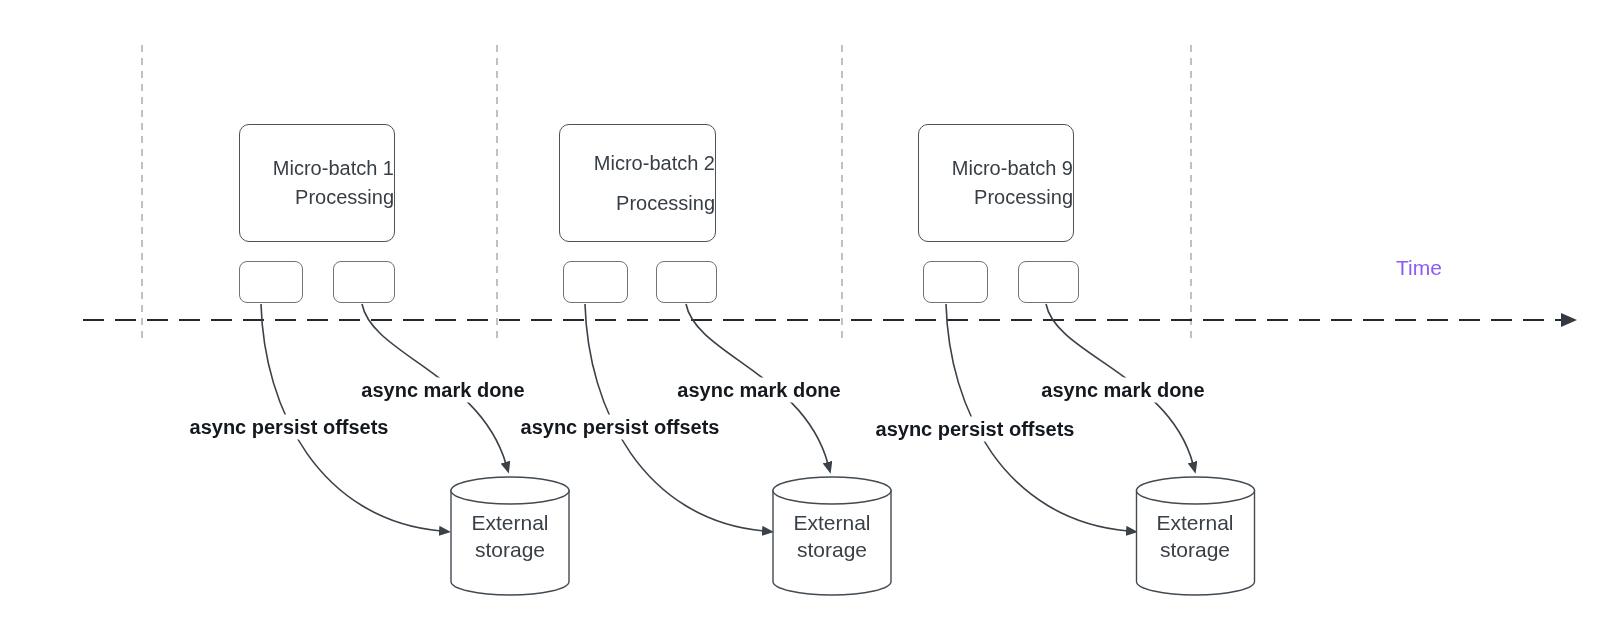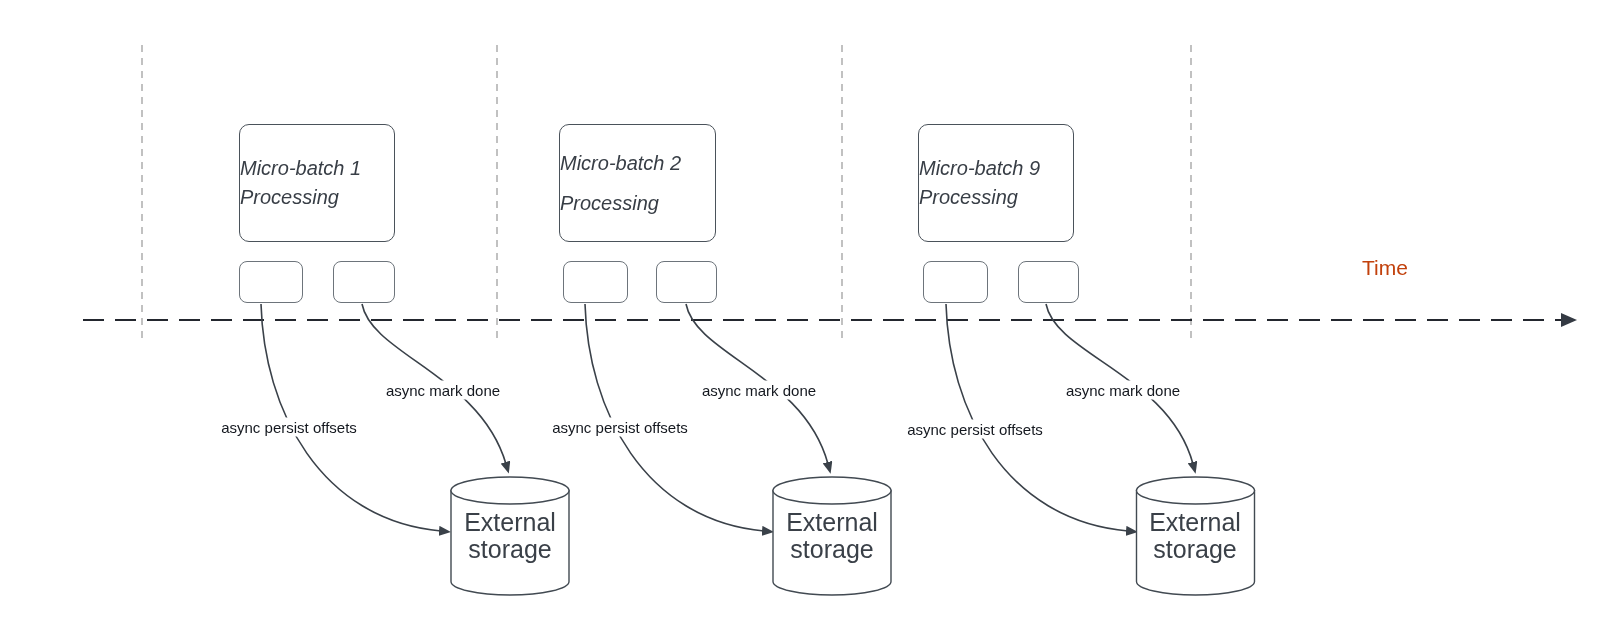--- a/index.html
+++ b/index.html
@@ -44,61 +44,61 @@
     stroke: #424a52;
     stroke-width: 1.4;
   }
   .big-box {
     position: absolute;
     background: #ffffff;
     border: 1.5px solid #4a525a;
     border-radius: 10px;
     display: flex;
     flex-direction: column;
-    align-items: flex-start;
+    align-items: flex-end;
     justify-content: center;
     text-align: center;
     font-size: 20px;
     line-height: 29px;
     color: #383e46;
     box-sizing: border-box;
-    font-style: italic;
   }
   .small-box {
     position: absolute;
     background: #ffffff;
     border: 1.5px solid #6d747b;
     border-radius: 8px;
     box-sizing: border-box;
   }
   .edge-label {
     position: absolute;
     transform: translate(-50%, -50%);
     background: #ffffff;
     padding: 1px 3px;
-    font-size: 15px;
-    font-weight: normal;
+    font-size: 20px;
+    font-weight: bold;
     color: #14181f;
     white-space: nowrap;
   }
   .storage-label {
     position: absolute;
     transform: translate(-50%, -50%);
     text-align: center;
-    font-size: 25px;
+    font-size: 21px;
     line-height: 27px;
     color: #3a4048;
     white-space: nowrap;
   }
   .time-label {
     position: absolute;
     transform: translate(-50%, -50%);
     font-size: 21px;
-    color: #c2410c;
+    color: #8b5cf6;
     white-space: nowrap;
+    margin-left: 34px;
   }
 </style>
 </head>
 <body>
 
 <div class="canvas">
 
   <svg class="layer-svg" viewBox="0 0 1600 642" xmlns="http://www.w3.org/2000/svg">
     <defs>
       <marker id="arrow" markerUnits="userSpaceOnUse" markerWidth="12" markerHeight="10" viewBox="0 0 12 10" refX="2" refY="5" orient="auto">

